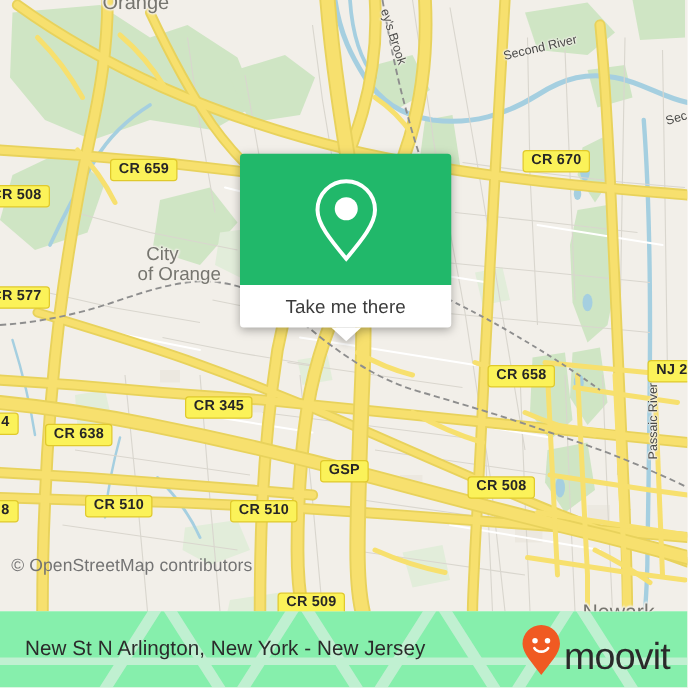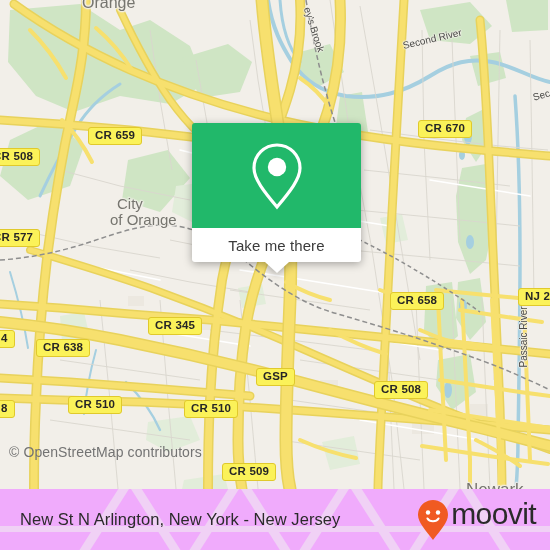--- a/index.html
+++ b/index.html
@@ -97,41 +97,41 @@
     width:0; height:0;
     border-left:12px solid transparent;
     border-right:12px solid transparent;
     border-top:11px solid #ffffff;
   }
 
   
   #bottom-bar{
     position:absolute; left:0; top:489px;
     width:550px; height:61px;
-    background:#f0abfc;
+    background:#86efac;
     overflow:hidden;
     display:flex; align-items:center;
   }
   #bottom-watermark{
     position:absolute; left:0; top:-20px; width:550px; height:100px;
     opacity:.55;
   }
   #bottom-title{
     position:relative;
     margin-left:20px;
     font-size:16.5px;
     color:#2b2b2b;
     letter-spacing:.05px;
     white-space:nowrap;
     z-index:3;
   }
   #brand-logo{
     position:absolute; right:14px; top:50%;
     transform:translateY(-50%);
-    display:flex; align-items:flex-start; gap:2px;
+    display:flex; align-items:flex-end; gap:2px;
     z-index:3;
   }
   #brand-wordmark{
     font-size:30px;
     font-weight:normal;
     color:#2a2a2a;
     letter-spacing:-.6px;
     line-height:30px;
   }
 </style>
@@ -329,21 +329,21 @@
       <div class="shield" style="left: -14px; top: 229px;">CR 577</div>
       <div class="shield" style="left: 418px; top: 120px; text-align: right;">CR 670</div>
       <div class="shield" style="left: 36px; top: 307px; margin-top: 32px;">CR 638</div>
       <div class="shield" style="left: 148px; top: 317px;">CR 345</div>
       <div class="shield" style="left: 256px; top: 328px; margin-top: 40px;">GSP</div>
       <div class="shield" style="left: 390px; top: 292px;">CR 658</div>
       <div class="shield" style="left: 518px; top: 288px;">NJ 21</div>
       <div class="shield" style="left: 68px; top: 396px;">CR 510</div>
       <div class="shield" style="left: 184px; top: 400px;">CR 510</div>
       <div class="shield" style="left: 374px; top: 381px;">CR 508</div>
-      <div class="shield" style="left: 222px; top: 463px;">CR 509</div>
+      <div class="shield" style="left: 222px; top: 474px;">CR 509</div>
       <div class="shield" style="left: -6px; top: 400px;">8</div>
       <div class="shield" style="left: -6px; top: 330px;">4</div>
     </div>
 
   <div id="places">
       <div class="place-label" style="left: 82px; top: -6px; font-size: 16px;">Orange</div>
       <div class="place-label" style="left: 117px; top: 195px; font-size: 15px;">City</div>
       <div class="place-label" style="left: 110px; top: 211px; font-size: 15px;">of Orange</div>
       <div class="place-label" style="left: 466px; top: 480px; font-size: 17px;">Newark</div>
     </div>

